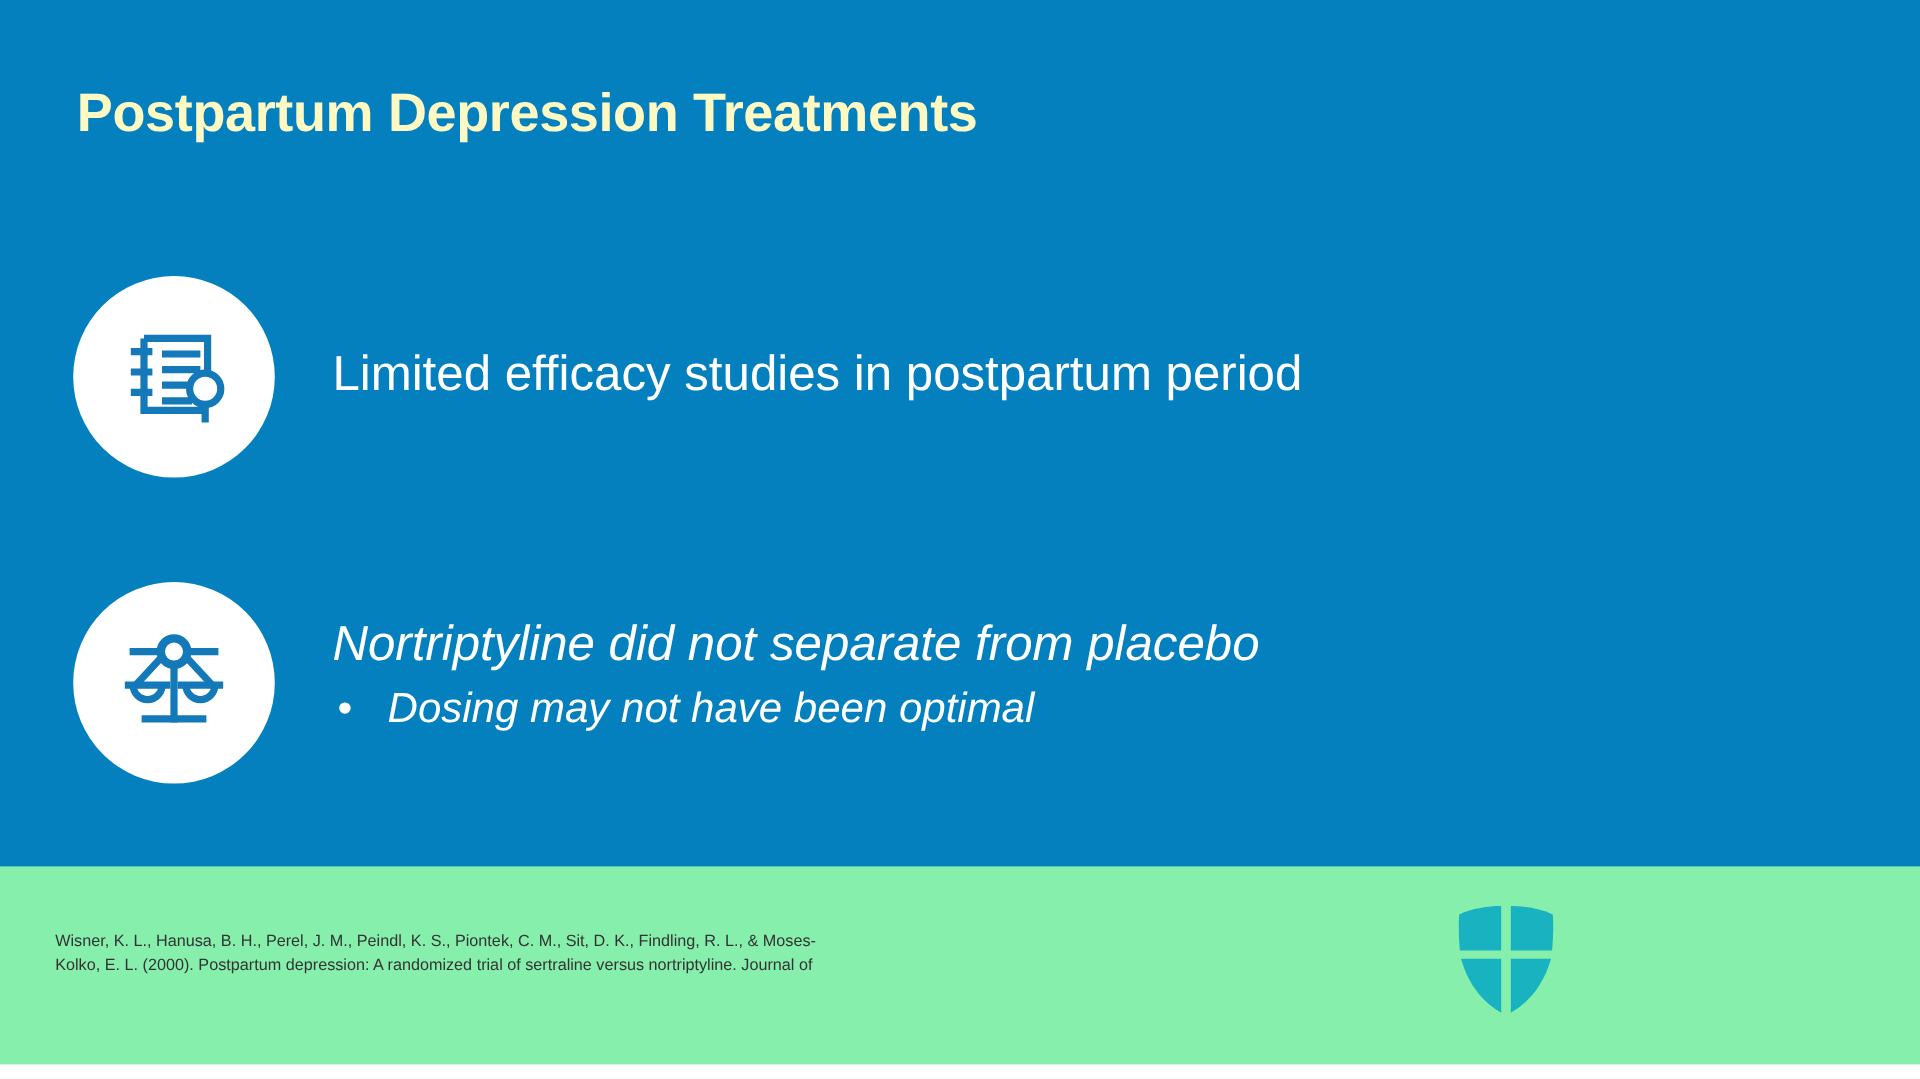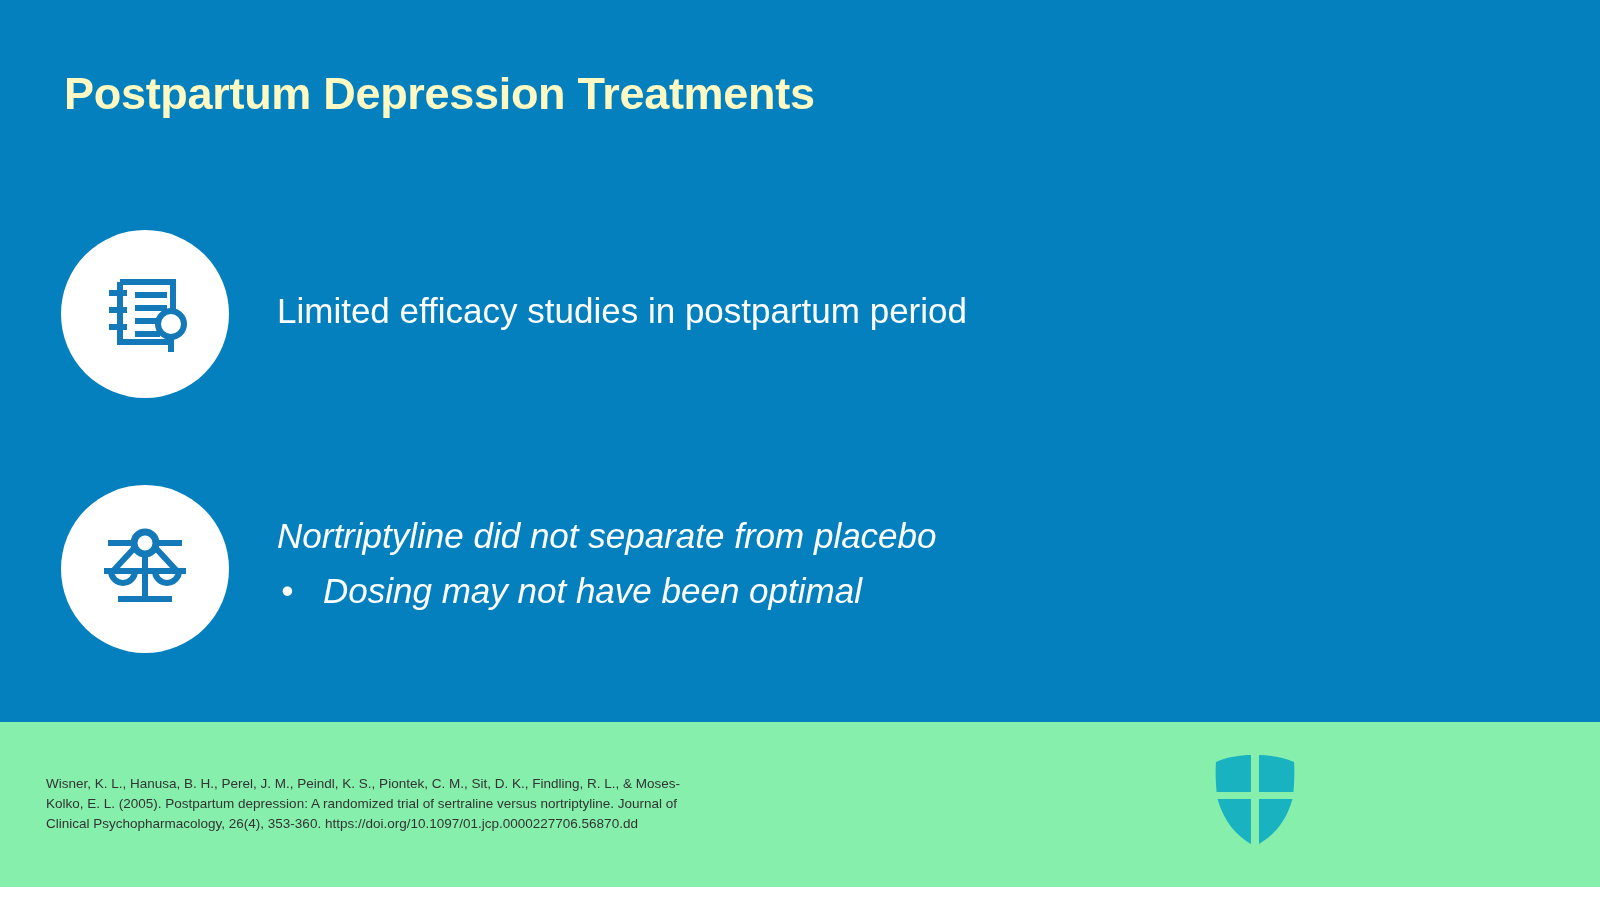--- a/index.html
+++ b/index.html
@@ -66,21 +66,21 @@
   .point-text {
     position: absolute;
     left: 277px;
     width: 1200px;
     color: #ffffff;
   }
   .point-1 .point-text { top: 58px; }
   .point-2 .point-text { top: 28px; font-style: italic; }
 
   .line-main {
-    font-size: 35px;
+    font-size: 41px;
     line-height: 46px;
     white-space: nowrap;
   }
   .sub-list {
     margin: 9px 0 0 0;
     padding: 0;
     list-style: none;
   }
   .sub-item {
     font-size: 35px;
@@ -195,22 +195,21 @@
         </ul>
       </div>
     </div>
 
   </div>
 
   <div class="footer">
 
     <div class="citation">
       <div>Wisner, K. L., Hanusa, B. H., Perel, J. M., Peindl, K. S., Piontek, C. M., Sit, D. K., Findling, R. L., &amp; Moses-</div>
-      <div>Kolko, E. L. (2005). Postpartum depression: A randomized trial of sertraline versus nortriptyline. Journal of</div>
-      <div>Clinical Psychopharmacology, 26(4), 353-360. https://doi.org/10.1097/01.jcp.0000227706.56870.dd</div>
+      <div>Kolko, E. L. (2000). Postpartum depression: A randomized trial of sertraline versus nortriptyline. Journal of</div>
     </div>
 
     <div class="logo">
       <div class="logo-mark">
         <svg width="84" height="92" viewBox="0 0 84 92" aria-hidden="true">
           <g fill="#18B2C0">
             <path d="M3 8 C14 3 27 1 38 1 L38 38 L3.6 38 C2.6 28 2.4 16 3 8 Z"></path>
             <path d="M81 8 C70 3 57 1 46 1 L46 38 L80.4 38 C81.4 28 81.6 16 81 8 Z"></path>
             <path d="M4.5 45 L38 45 L38 90 C24 82 11 68 4.5 45 Z"></path>
             <path d="M79.5 45 L46 45 L46 90 C60 82 73 68 79.5 45 Z"></path>

